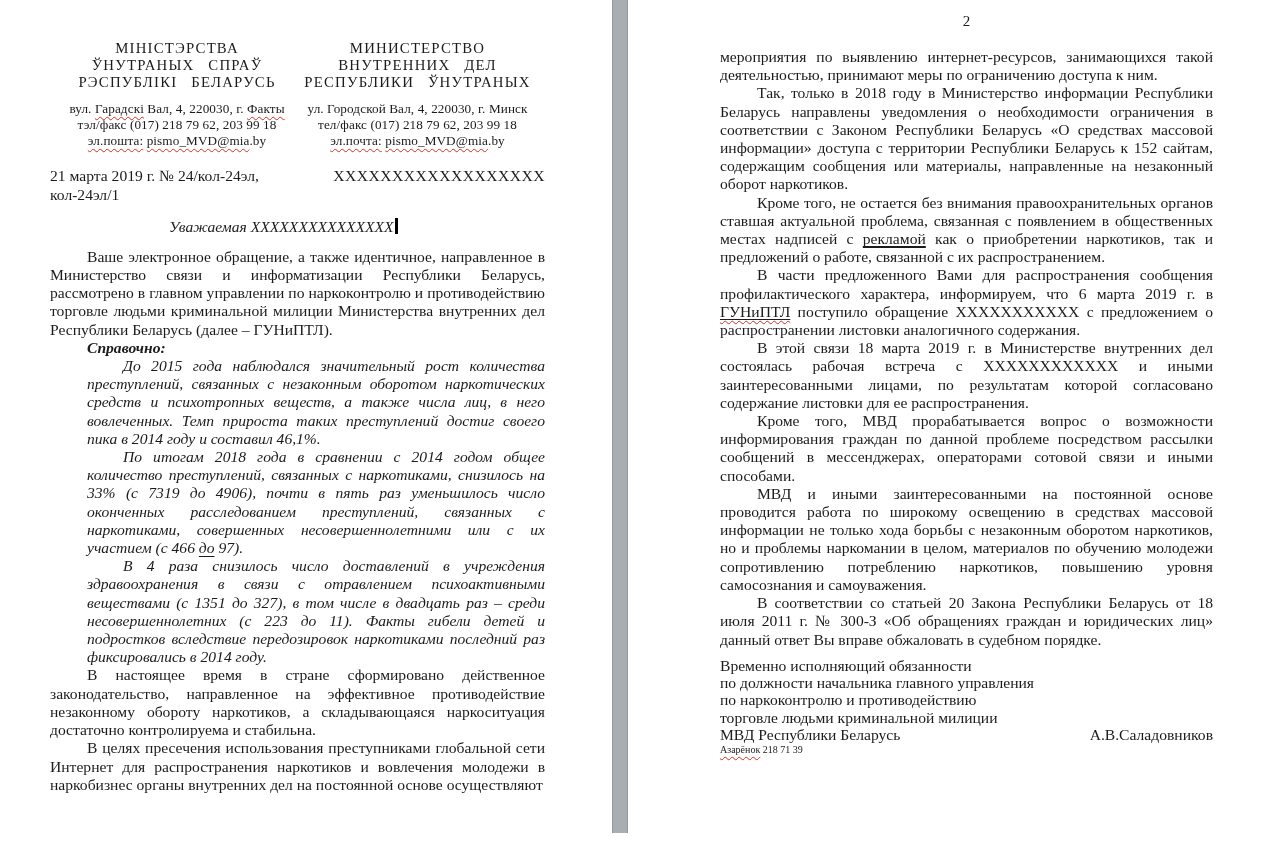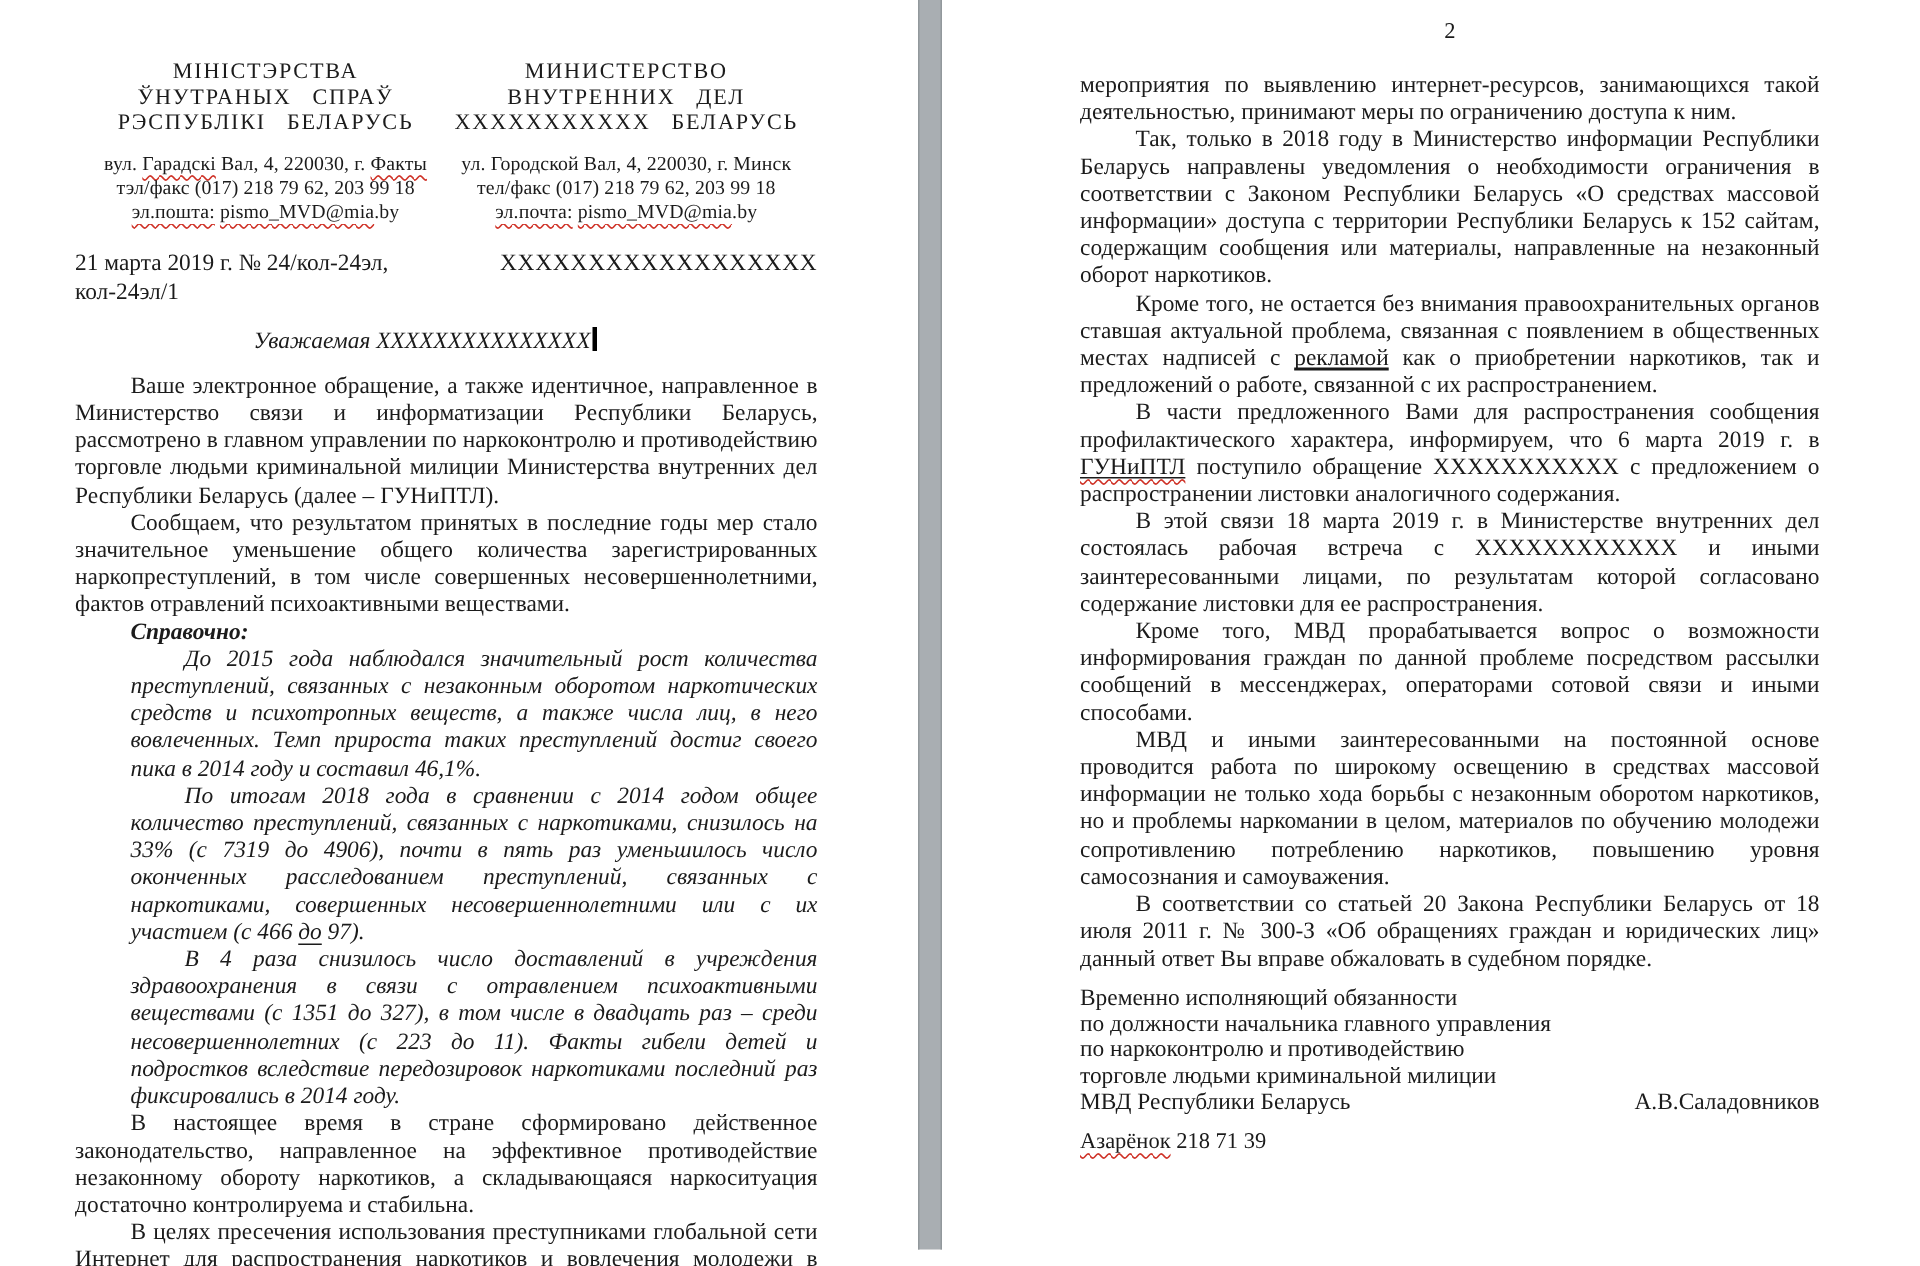--- a/index.html
+++ b/index.html
@@ -46,21 +46,21 @@
   .wg { text-decoration-line: underline; text-decoration-style: wavy; text-decoration-color: #3f9b3f;
         text-decoration-thickness: 1px; text-underline-offset: 2.5px; text-decoration-skip-ink: none; text-decoration: underline; }
   .u  { text-decoration-line: underline; text-decoration-style: solid; text-decoration-color: currentColor;
         text-decoration-thickness: 1px; text-underline-offset: 2px; text-decoration-skip-ink: none; }
 
   .page-num { text-align: center; font-size: 15px; line-height: 18px; }
   .p2-body { margin-top: 18px; }
 
   .sig { margin-top: 8px; line-height: 17.3px; }
   .sig-last { display: flex; justify-content: space-between; }
-  .footer { margin-top: 12px; font-size: 15px; line-height: 13px; }
+  .footer { font-size: 10px; line-height: 13px; }
 </style>
 </head>
 <body>
 
 <div class="spread">
 
   <div class="page page-1">
 
     <div class="letterhead">
       <div class="lh-col lh-col-by">
@@ -72,21 +72,21 @@
         <div class="lh-addr">
           <div><span>вул.</span> <span class="wr">Гарадскі</span> <span>Вал, 4, 220030, г.</span> <span class="wr">Факты</span></div>
           <div>тэл/факс (017) 218 79 62, 203 99 18</div>
           <div><span class="wr">эл.пошта:</span> <span class="wr">pismo_MVD@mia</span><span>.by</span></div>
         </div>
       </div>
       <div class="lh-col lh-col-ru">
         <div class="lh-title">
           <div>МИНИСТЕРСТВО</div>
           <div>ВНУТРЕННИХ ДЕЛ</div>
-          <div>ХХХХХХХХХХХ БЕЛАРУСЬ</div>
+          <div>РЕСПУБЛИКИ ЎНУТРАНЫХ</div>
         </div>
         <div class="lh-addr">
           <div>ул. Городской Вал, 4, 220030, г. Минск</div>
           <div>тел/факс (017) 218 79 62, 203 99 18</div>
           <div><span class="wr">эл.почта:</span> <span class="wr">pismo_MVD@mia</span><span>.by</span></div>
         </div>
       </div>
     </div>
 
     <div class="ref-row">
@@ -94,21 +94,20 @@
         <div>21 марта 2019 г. № 24/кол-24эл,</div>
         <div>кол-24эл/1</div>
       </div>
       <div class="ref-addressee">ХХХХХХХХХХХХХХХХХХ</div>
     </div>
 
     <div class="salutation"><span>Уважаемая </span><span>ХХХХХХХХХХХХХХХ</span><span class="caret"></span></div>
 
     <div class="body-paras">
         <p class="para">Ваше электронное обращение, а также идентичное, направленное в Министерство связи и информатизации Республики Беларусь, рассмотрено в главном управлении по наркоконтролю и противодействию торговле людьми криминальной милиции Министерства внутренних дел Республики Беларусь (далее – ГУНиПТЛ).</p>
-        <p class="para">Сообщаем, что результатом принятых в последние годы мер стало значительное уменьшение общего количества зарегистрированных наркопреступлений, в том числе совершенных несовершеннолетними, фактов отравлений психоактивными веществами.</p>
         <p class="para note-head">Справочно:</p>
         <p class="para it">До 2015 года наблюдался значительный рост количества преступлений, связанных с незаконным оборотом наркотических средств и психотропных веществ, а также числа лиц, в него вовлеченных. Темп прироста таких преступлений достиг своего пика в 2014 году и составил 46,1%.</p>
         <p class="para it">По итогам 2018 года в сравнении с 2014 годом общее количество преступлений, связанных с наркотиками, снизилось на 33% (с 7319 до 4906), почти в пять раз уменьшилось число оконченных расследованием преступлений, связанных с наркотиками, совершенных несовершеннолетними или с их участием (с 466 <span class="wg">до</span> 97).</p>
         <p class="para it">В 4 раза снизилось число доставлений в учреждения здравоохранения в связи с отравлением психоактивными веществами (с 1351 до 327), в том числе в двадцать раз – среди несовершеннолетних (с 223 до 11). Факты гибели детей и подростков вследствие передозировок наркотиками последний раз фиксировались в 2014 году.</p>
         <p class="para">В настоящее время в стране сформировано действенное законодательство, направленное на эффективное противодействие незаконному обороту наркотиков, а складывающаяся наркоситуация достаточно контролируема и стабильна.</p>
         <p class="para">В целях пресечения использования преступниками глобальной сети Интернет для распространения наркотиков и вовлечения молодежи в наркобизнес органы внутренних дел на постоянной основе осуществляют</p>
       </div>
   </div>
 
   <div class="page-gap"></div>

